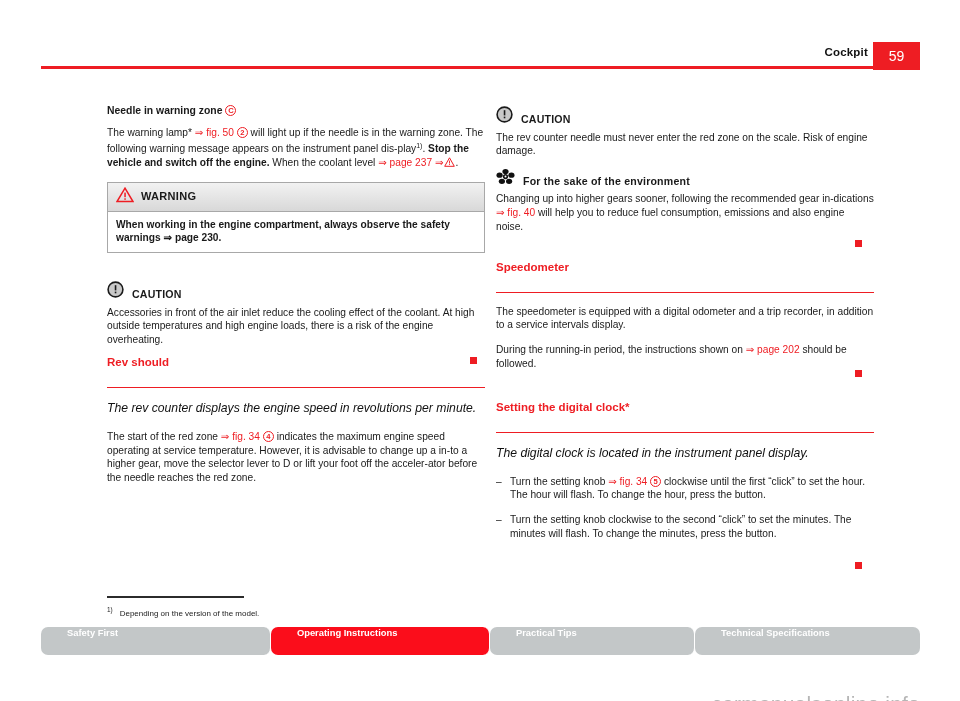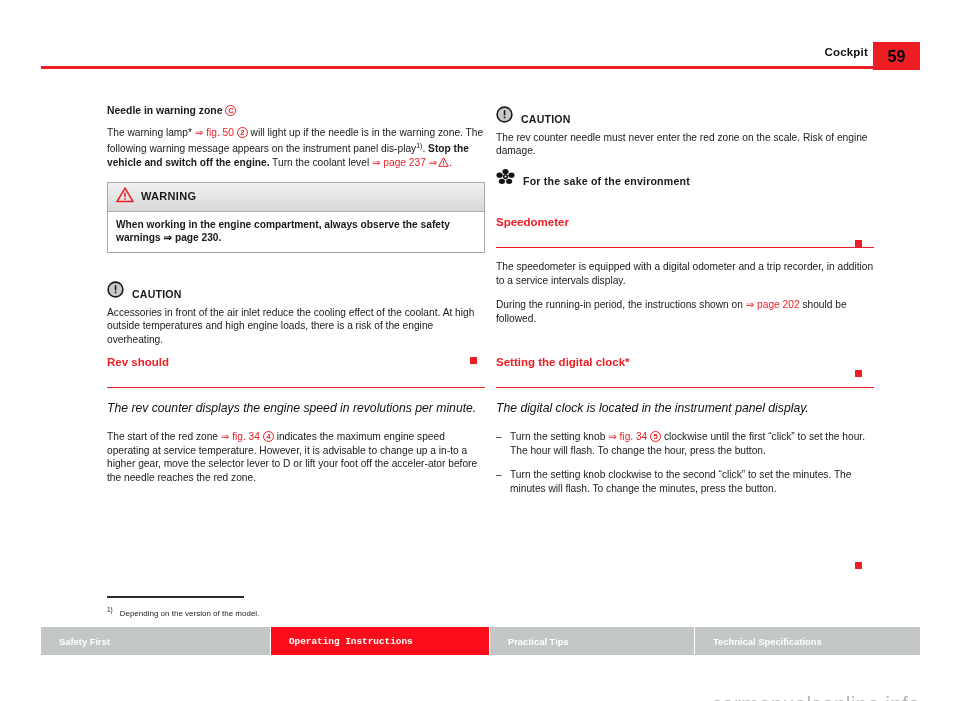--- a/index.html
+++ b/index.html
@@ -46,23 +46,23 @@
     top: 42px;
     width: 47px;
     height: 28px;
     background: #ee1d23;
   }
   #page-number {
     position: absolute;
     left: 0; right: 0;
     top: 6px;
     text-align: center;
-    font-size: 16px;
-    font-weight: bold;
-    color: #000000;
+    font-size: 14px;
+    font-weight: normal;
+    color: #ffffff;
   }
 
   
   .column {
     position: absolute;
     top: 104px;
     width: 378px;
     font-size: 10.2px;
     line-height: 13.6px;
   }
@@ -211,24 +211,25 @@
     height: 28px;
     display: flex;
   }
   .footer-tab {
     height: 28px;
     background: #c3c7c8;
     color: #ffffff;
     font-size: 9.4px;
     font-weight: bold;
     display: flex;
-    align-items: center;
-    padding-left: 18px;
+    align-items: flex-start;
+    padding-left: 26px;
     box-sizing: border-box;
     border-right: 1.5px solid #ffffff;
+    border-radius: 7px;
   }
   .footer-tab:last-child { border-right: none; }
   .footer-tab.active { background: #fb0d1b; }
 
   #watermark {
     position: absolute;
     right: 40px;
     top: 692px;
     font-size: 21px;
     color: #b6b6b6;
@@ -249,21 +250,21 @@
 
 <div class="column" id="col-left">
 
   <div class="subhead">
     <span>Needle in warning zone</span>
     <span class="circ">C</span>
   </div>
 
   <p>
     <span>The warning lamp* </span><span class="xref">⇒ fig. 50</span>
-    <span class="circ">2</span><span> will light up if the needle is in the warning zone. The following warning message appears on the instrument panel dis-play</span><sup>1)</sup><span>. </span><b>Stop the vehicle and switch off the engine.</b><span> Turn the coolant level </span><span class="xref">⇒ page 237</span><span class="arrow"> ⇒</span><span class="tri-inline">
+    <span class="circ">2</span><span> will light up if the needle is in the warning zone. The following warning message appears on the instrument panel dis-play</span><sup>1)</sup><span>. </span><b>Stop the vehicle and switch off the engine.</b><span> When the coolant level </span><span class="xref">⇒ page 237</span><span class="arrow"> ⇒</span><span class="tri-inline">
       <svg width="11" height="10" viewBox="0 0 11 10" aria-hidden="true">
         <path d="M5.5 0.8 L10.3 9.3 L0.7 9.3 Z" fill="none" stroke="#ee1d23" stroke-width="1"></path>
         <rect x="5.05" y="3.6" width="0.9" height="2.9" fill="#ee1d23"></rect>
         <rect x="5.05" y="7.1" width="0.9" height="0.9" fill="#ee1d23"></rect>
       </svg></span><span>.</span>
   </p>
 
 
   <div class="warning-box">
     <div class="warning-box-head">
@@ -324,20 +325,23 @@
           <ellipse cx="15.4" cy="7.2" rx="3.1" ry="2.6"></ellipse>
           <ellipse cx="5.9" cy="13.3" rx="3.1" ry="2.6"></ellipse>
           <ellipse cx="13.1" cy="13.3" rx="3.1" ry="2.6"></ellipse>
           <circle cx="9.5" cy="8.6" r="2.6"></circle>
         </g>
         <circle cx="9.5" cy="8.6" r="1.0" fill="#ffffff"></circle>
       </svg>
     </span>
     <span class="note-title">For the sake of the environment</span>
   </div>
+  <p class="note-body">
+    <span>Changing up into higher gears sooner, following the recommended gear in-dications </span><span class="xref">⇒ fig. 40</span><span> will help you to reduce fuel consumption, emissions and also engine noise.</span>
+  </p>
 
   <div class="section-head" style="margin-top:28px;">Speedometer</div>
   <p>The speedometer is equipped with a digital odometer and a trip recorder, in addition to a service intervals display.</p>
   <p>
     <span>During the running-in period, the instructions shown on </span><span class="xref">⇒ page 202</span><span> should be followed.</span>
   </p>
 
   <div class="section-head" style="margin-top:31px;">Setting the digital clock*</div>
   <div class="lead">The digital clock is located in the instrument panel display.</div>
 
@@ -361,21 +365,21 @@
 
 <div id="footnote-rule"></div>
 <div id="footnote">
   <sup>1)</sup><span>Depending on the version of the model.</span>
 </div>
 
 <div id="footer">
   <div class="footer-tab" style="width:232px;">
     <span>Safety First</span>
   </div>
-  <div class="footer-tab active" style="width:221px;font-family:Liberation Mono, monospace;">
+  <div class="footer-tab active" style="width:221px;">
     <span>Operating Instructions</span>
   </div>
   <div class="footer-tab" style="width:207px;">
     <span>Practical Tips</span>
   </div>
   <div class="footer-tab" style="width:227px;">
     <span>Technical Specifications</span>
   </div>
 </div>
 

